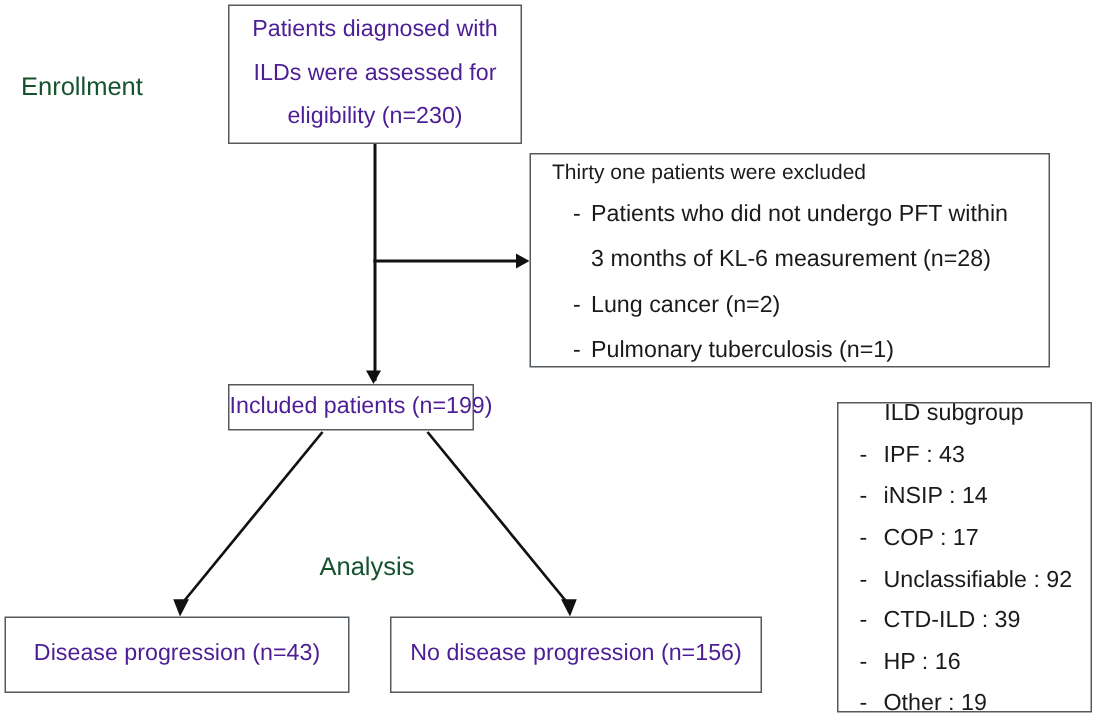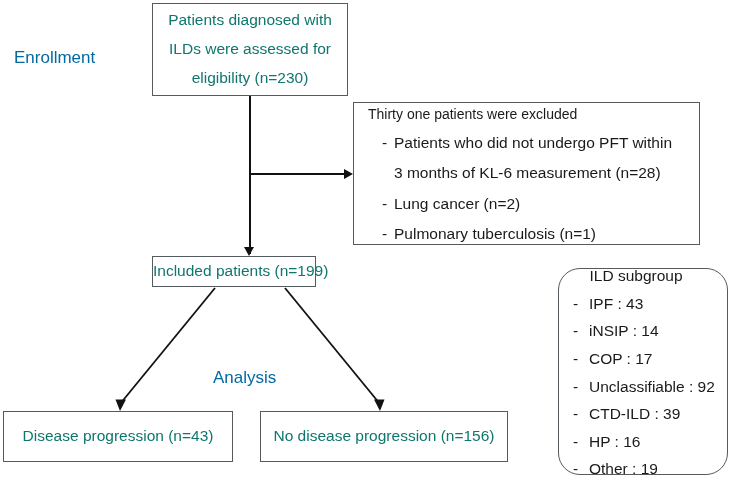--- a/index.html
+++ b/index.html
@@ -24,27 +24,27 @@
     border: 1.4px solid #555a5e;
     background: #ffffff;
     display: flex;
     flex-direction: column;
     justify-content: center;
   }
   .box-line {
     text-align: center;
     font-size: 15.5px;
     line-height: 1.85;
-    color: #0f766e;
+    color: #4c1d95;
     white-space: nowrap;
   }
   .stage-label {
     position: absolute;
     font-size: 17px;
-    color: #0369a1;
+    color: #14532d;
     white-space: nowrap;
   }
   
   .excl-inner {
     padding: 9px 0 6px 14px;
     display: block;
   }
   .excl-head {
     font-size: 14px;
     line-height: 1.95;
@@ -180,21 +180,21 @@
   <div class="stage-label" style="left:213px; top:368px;">Analysis</div>
 
   <div class="box" style="left:3px; top:411px; width:230px; height:51px;">
     <div class="box-line">Disease progression (n=43)</div>
   </div>
 
   <div class="box" style="left:260px; top:411px; width:248px; height:51px;">
     <div class="box-line">No disease progression (n=156)</div>
   </div>
 
-  <div class="box" style="left:558px; top:268px; width:170px; height:207px;border-radius:22px;">
+  <div class="box" style="left:558px; top:268px; width:170px; height:207px;">
     <div class="ild-inner">
       <div class="ild-title">ILD subgroup</div>
       <div class="ild-item">
         <span class="ild-dash">-</span>
         <span class="ild-text">IPF : 43</span>
       </div>
       <div class="ild-item">
         <span class="ild-dash">-</span>
         <span class="ild-text">iNSIP : 14</span>
       </div>

